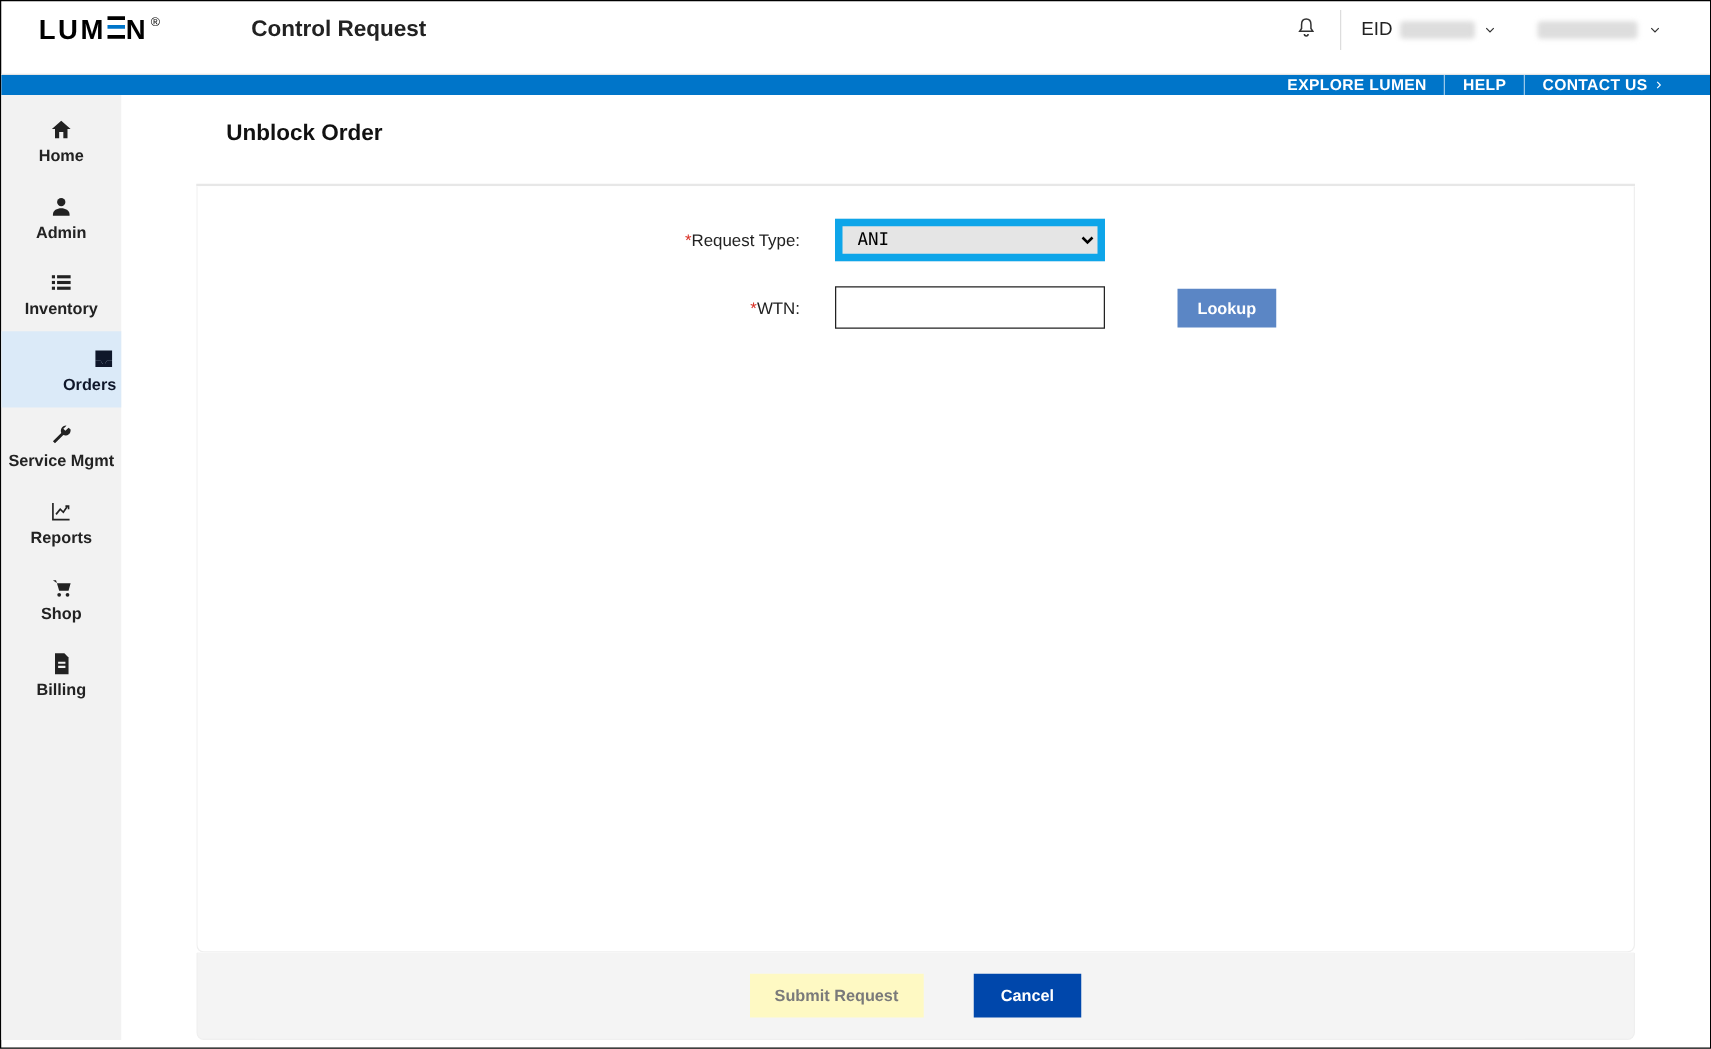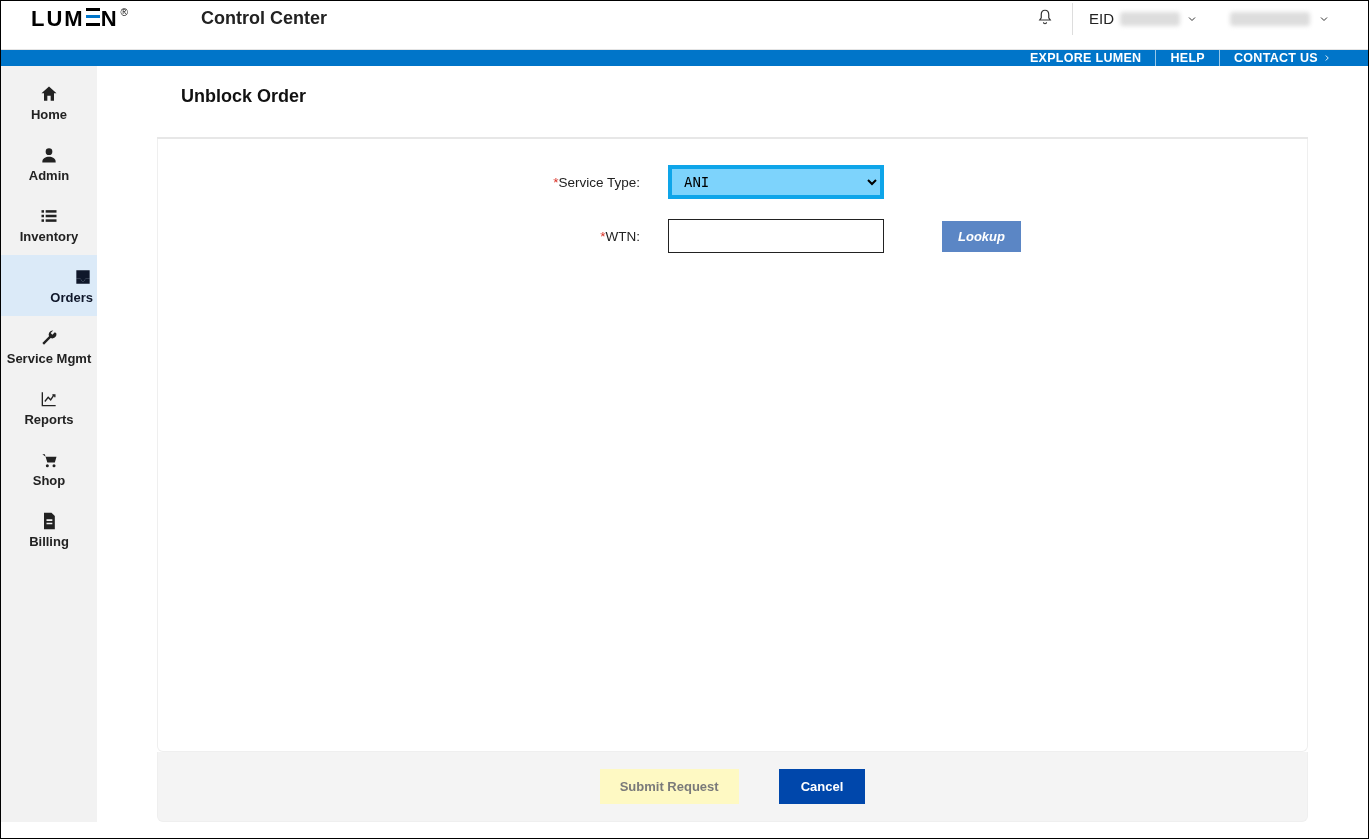--- a/index.html
+++ b/index.html
@@ -10,21 +10,21 @@
     background: #fff;
     width: 1369px;
     height: 839px;
     overflow: hidden;
     border: 1px solid #000;
   }
   
   .topbar {
     display: flex;
     align-items: center;
-    height: 49px;
+    height: 59px;
     border-bottom: 1px solid #e4e4e4;
     padding: 0 28px 13px 30px;
   }
   .logo {
     display: flex;
     align-items: baseline;
     font-weight: 700;
     font-size: 22px;
     letter-spacing: 2px;
     color: #000;
@@ -130,30 +130,30 @@
     background:#fff;
   }
   .form-row {
     display:flex; align-items:center; margin-bottom:20px;
   }
   .form-label {
     width: 470px; text-align:right; padding-right:28px; font-size:13.5px; color:#222;
   }
   .form-label .req { color:#d93025; }
   .sel {
-    width: 216px; height:34px; border:4px solid #0ea5e9; background:#7dd3fc;
+    width: 216px; height:34px; border:6px solid #0ea5e9; background:#e5e5e5;
     font-family: monospace, Courier; font-size:14px; padding: 0 8px;
   }
   .txt {
     width:216px; height:34px; border:1px solid #222; background:#fff; padding:0 8px; font-size:14px;
   }
   .lookup-btn {
     margin-left: 58px;
     background:#5b86c5; color:#fff; border:none;
-    padding: 8px 16px; font-size:13px; font-weight:700; cursor:pointer;font-style:italic;
+    padding: 8px 16px; font-size:13px; font-weight:700; cursor:pointer;
   }
 
   .footer-bar {
     background:#f4f4f4;
     border:1px solid #efefef; border-top:none;
     border-radius: 0 0 6px 6px;
     height: 70px;
     display:flex; align-items:center; justify-content:center; gap:40px;
   }
   .btn-submit {
@@ -172,21 +172,21 @@
   <div class="logo">
     <span>LUM</span>
     <span class="e-letter">
       <span class="bar top"></span>
         <span class="bar mid"></span>
         <span class="bar bot"></span>
     </span>
     <span>N</span>
     <span class="reg">®</span>
   </div>
-  <div class="app-title">Control Center</div>
+  <div class="app-title">Control Request</div>
   <div class="topbar-right">
     <div class="bell-wrap">
       <svg class="bell-icon" viewBox="0 0 24 24">
         <path d="M12 3 C9 3 7 5 7 9 v4 l-2 3 h14 l-2-3 V9 C17 5 15 3 12 3 Z"></path>
         <path d="M10 19 a2 2 0 0 0 4 0"></path>
       </svg>
     </div>
     <div class="vline"></div>
     <div class="eid-block">
       <span>EID</span>
@@ -287,21 +287,21 @@
   </nav>
 
   <div class="main">
     <div class="page-title">Unblock Order</div>
 
     <div class="panel-outer">
       <div class="panel">
 
         <div class="form-row">
           <label class="form-label">
-            <span class="req">*</span><span>Service Type:</span>
+            <span class="req">*</span><span>Request Type:</span>
           </label>
           <select class="sel">
             <option>ANI</option>
           </select>
         </div>
 
         <div class="form-row">
           <label class="form-label">
             <span class="req">*</span><span>WTN:</span>
           </label>

